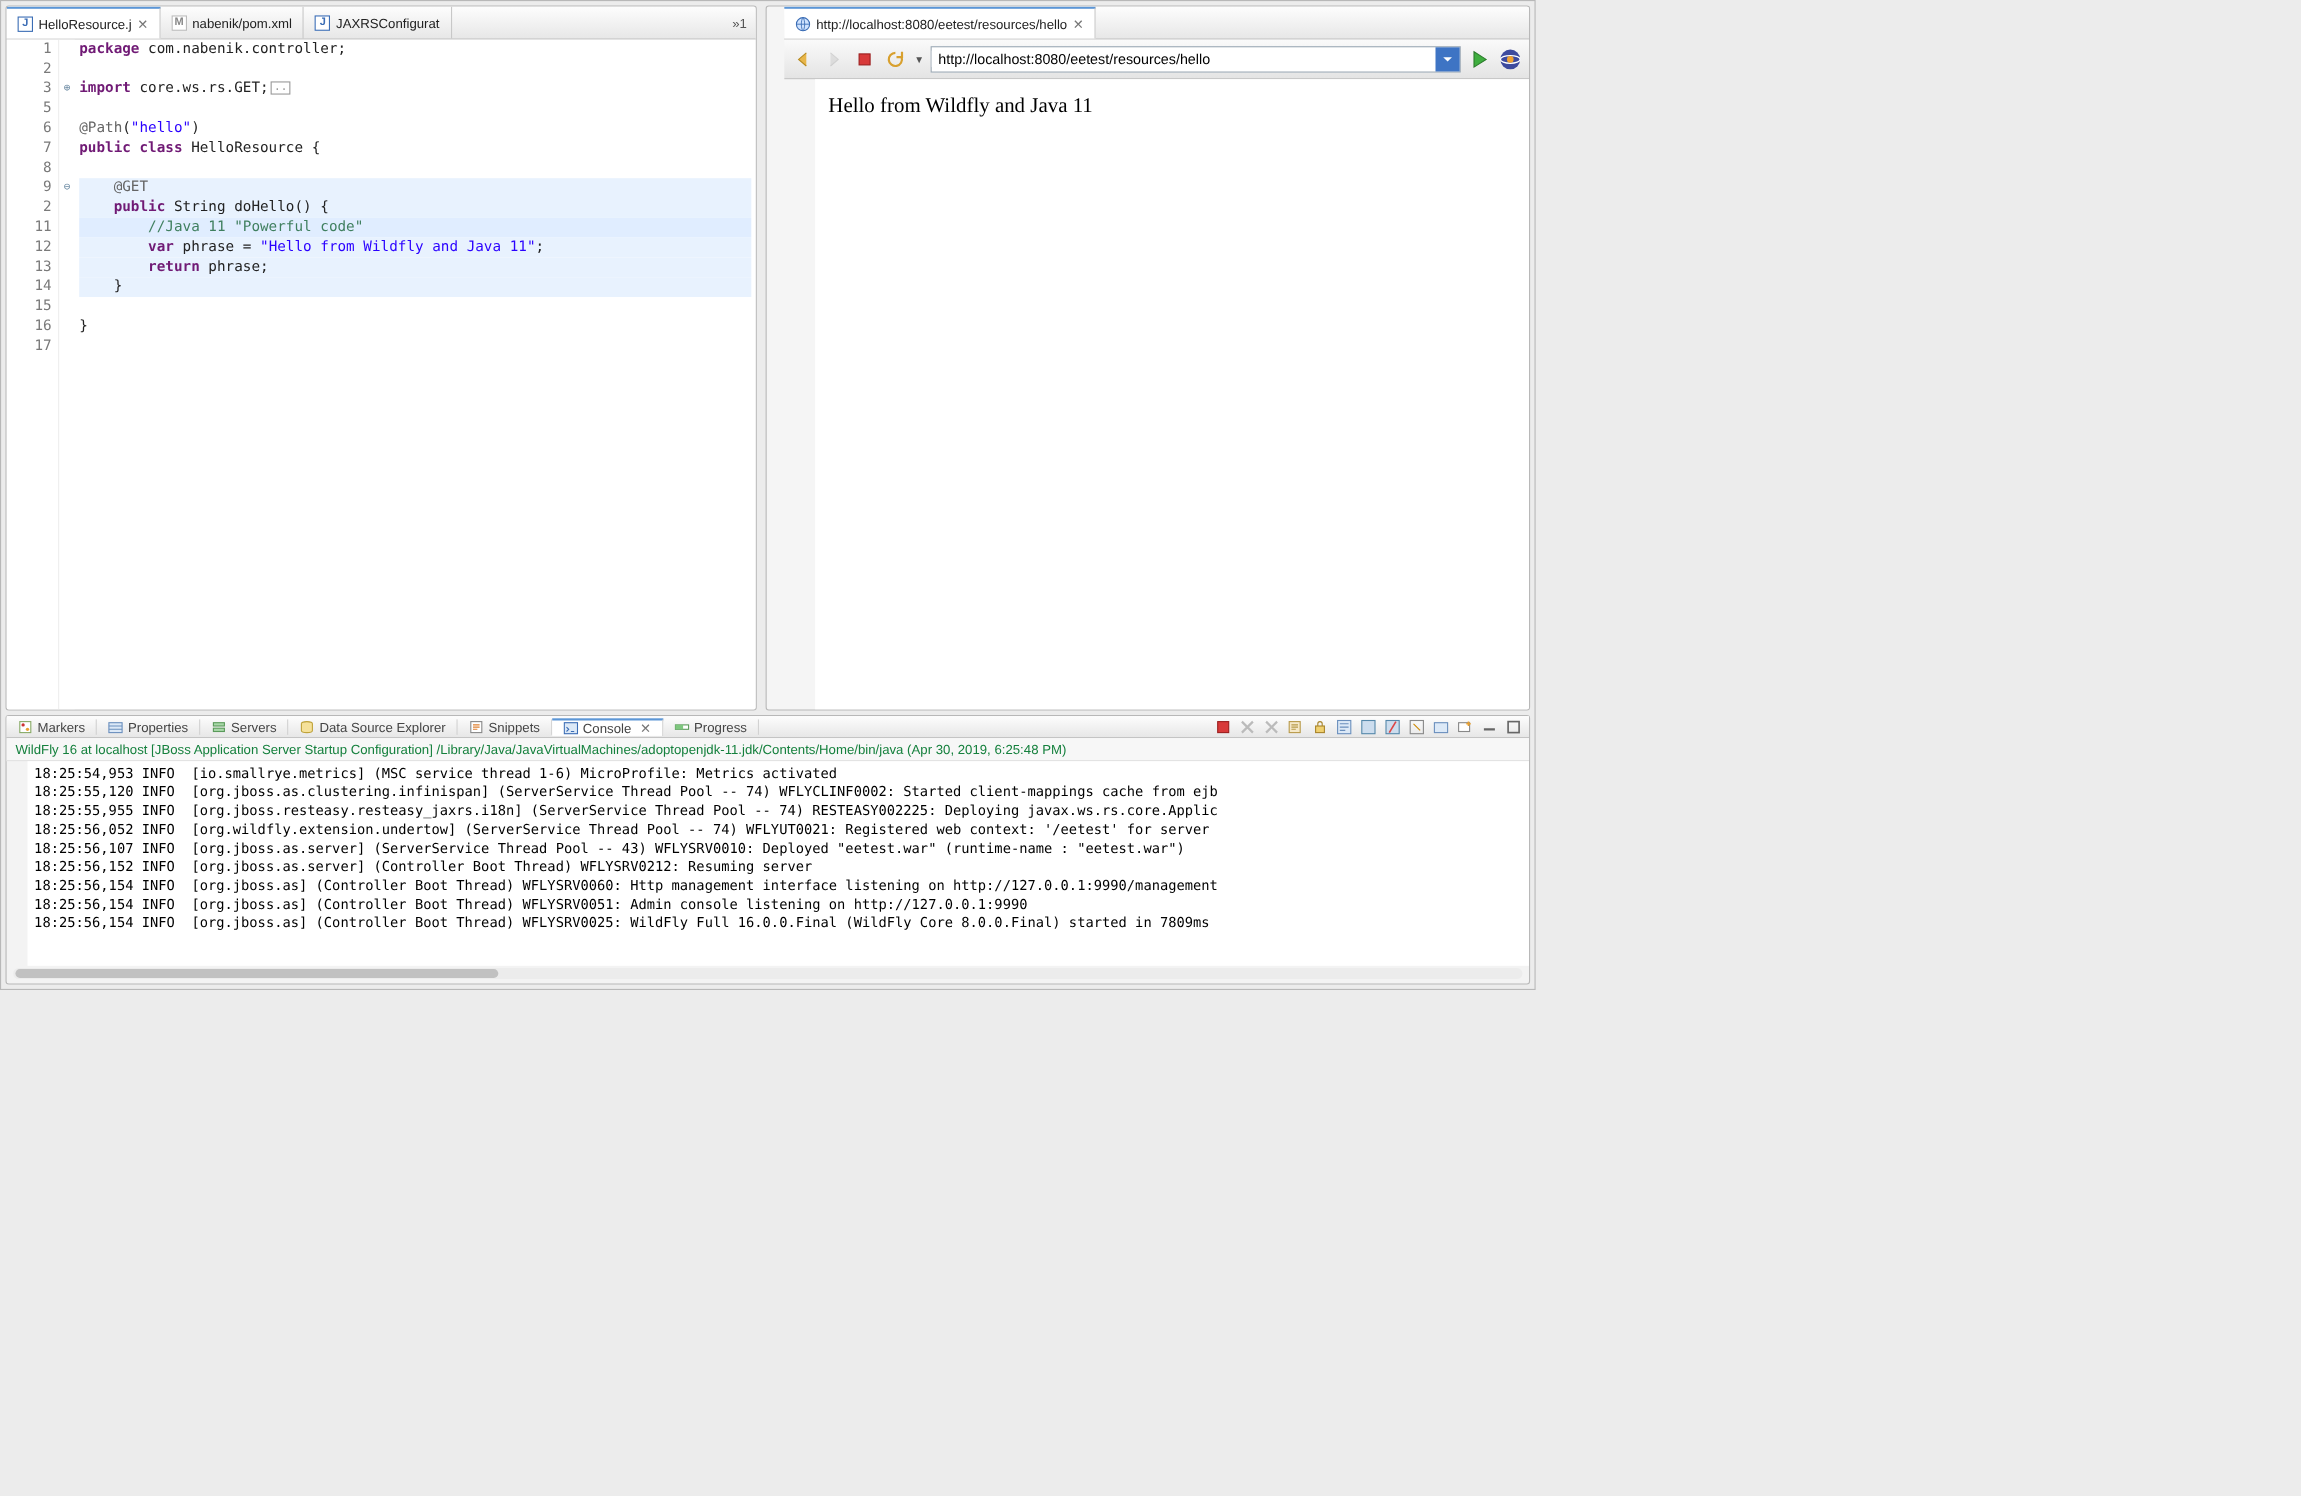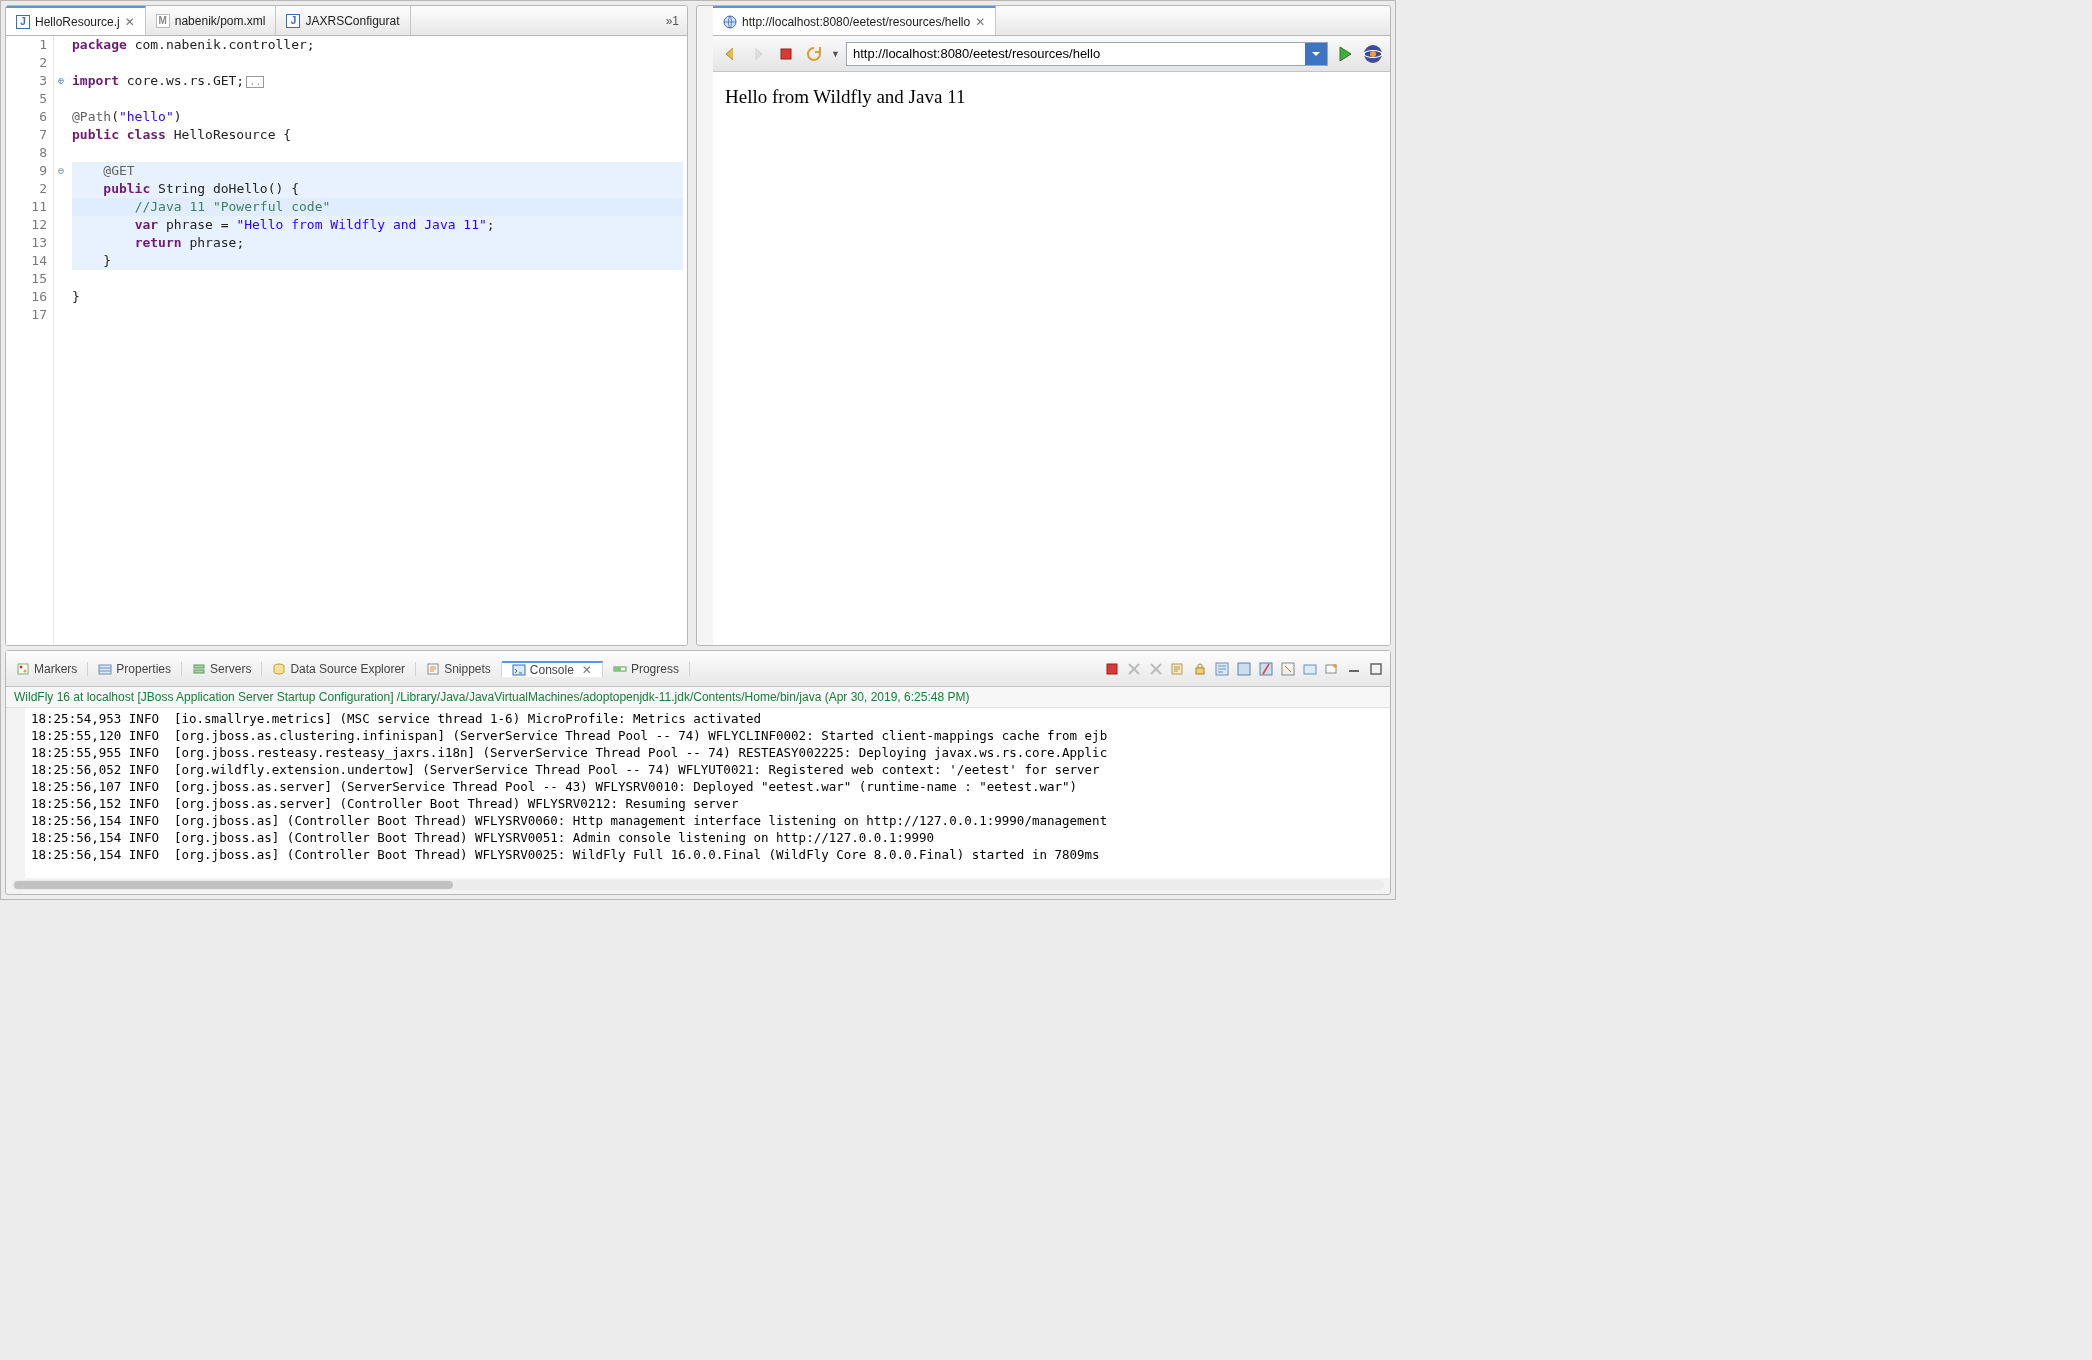--- a/index.html
+++ b/index.html
@@ -36,24 +36,24 @@
   .ann{color:#646464;}
   .ln.hl{background:#e8f2fe;}
   .ln.hlcur{background:#e0edff;}
   .foldbox{display:inline-block;border:1px solid #999;color:#999;font-size:10px;line-height:10px;padding:0 2px;margin-left:2px;vertical-align:middle;}
   
   .browser-toolbar{display:flex;align-items:center;gap:6px;padding:4px 6px;background:linear-gradient(#fafafa,#e4e4e4);border-bottom:1px solid #c4c4c4;height:36px;}
   .tbtn{width:22px;height:22px;display:flex;align-items:center;justify-content:center;border-radius:3px;}
   .urlbox{flex:1;display:flex;align-items:center;border:1px solid #9aa7b3;background:#fff;height:24px;}
   .urlbox input{flex:1;border:none;outline:none;font-size:13px;padding:0 6px;}
   .urldrop{width:22px;background:#3e74c4;display:flex;align-items:center;justify-content:center;color:#fff;height:100%;}
-  .browser-body{flex:1;background:#fff;padding:14px 12px;font-family:"Times New Roman",serif;font-size:19px;color:#000;}
+  .browser-body{flex:1;background:#fff;padding:14px 12px;font-family:"Times New Roman",serif;font-size:19px;color:#000;margin-left:28px;}
   
   .bottom{border-top:1px solid #b8b8b8;background:#f3f3f3;display:flex;flex-direction:column;height:245px;margin:0 4px 4px 4px;border:1px solid #b8b8b8;border-radius:3px;}
-  .viewtabs{display:flex;align-items:center;background:linear-gradient(#fdfdfd,#e7e7e7);border-bottom:1px solid #c4c4c4;height:36px;font-size:12px;justify-content:center;}
+  .viewtabs{display:flex;align-items:center;background:linear-gradient(#fdfdfd,#e7e7e7);border-bottom:1px solid #c4c4c4;height:20px;font-size:12px;justify-content:center;}
   .vtab{display:flex;align-items:center;gap:4px;padding:0 10px;border-right:1px solid #d2d2d2;color:#444;}
   .vtab.active{background:#fff;border-top:2px solid #5c96d6;}
   .vico{width:14px;height:14px;display:inline-block;}
   .viewtabs .spacer{flex:1;}
   .tb-icons{display:flex;align-items:center;gap:6px;padding:0 6px;}
   .tb-icons .ic{width:16px;height:16px;}
   .console-header{font-size:12px;color:#15803d;padding:3px 8px;background:#f7f7f7;border-bottom:1px solid #e0e0e0;}
   .console-body{flex:1;background:#fff;font-family:"Menlo","Consolas",monospace;font-size:12.5px;line-height:17px;padding:2px 6px;overflow:hidden;white-space:pre;color:#000;margin-left:19px;}
   svg{display:block;}
   .scrollbar-fake{height:10px;background:#ececec;margin:2px 6px 4px 6px;border-radius:5px;position:relative;}

